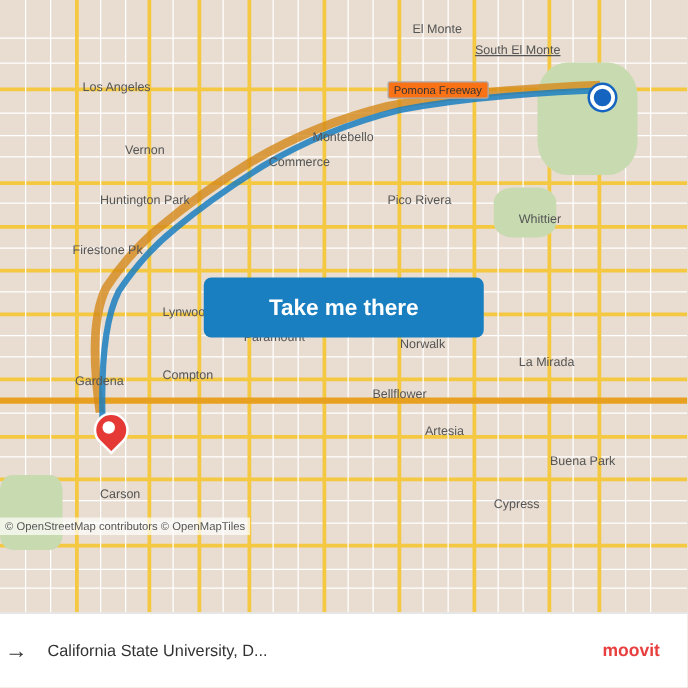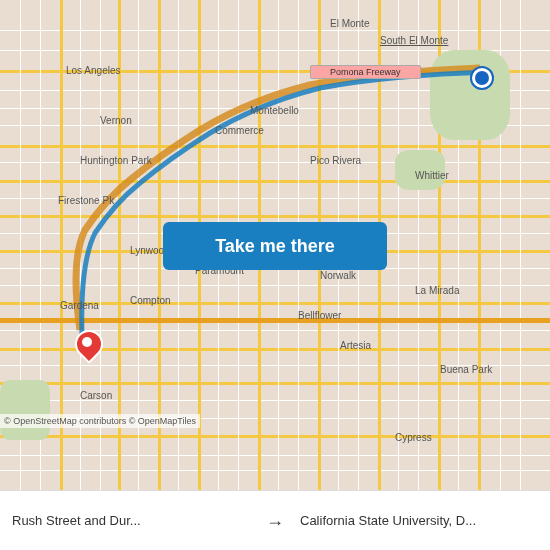--- a/index.html
+++ b/index.html
@@ -205,23 +205,23 @@
       z-index: 6;
       pointer-events: none;
       white-space: nowrap;
     }
 
     
     .freeway-label {
       position: absolute;
       font-size: 9px;
       color: #333;
-      background: #fca5a5;
+      background: #f97316;
       border: 1px solid #aaa;
-      padding: 1px 19px;
+      padding: 1px 4px;
       border-radius: 2px;
       z-index: 8;
       pointer-events: none;
     }
   </style>
 </head>
 <body>
 
 <div class="map-container">
   <div class="map-bg">
@@ -317,22 +317,24 @@
     <div class="city-label" style="left: 415px; top: 170px;">Whittier</div>
     <div class="city-label" style="left: 130px; top: 245px;">Lynwood</div>
     <div class="city-label" style="left: 195px; top: 265px;">Paramount</div>
     <div class="city-label" style="left: 60px; top: 300px;">Gardena</div>
     <div class="city-label" style="left: 130px; top: 295px;">Compton</div>
     <div class="city-label" style="left: 320px; top: 270px;">Norwalk</div>
     <div class="city-label" style="left: 415px; top: 285px;">La Mirada</div>
     <div class="city-label" style="left: 270px; top: 310px; margin-left: 28px;">Bellflower</div>
     <div class="city-label" style="left: 340px; top: 340px;">Artesia</div>
     <div class="city-label" style="left: 440px; top: 340px; margin-top: 24px;">Buena Park</div>
-    <div class="city-label" style="left: 395px; top: 432px;">Cypress</div>
+    <div class="city-label" style="left: 395px; top: 398px;">Cypress</div>
     <div class="city-label" style="left: 80px; top: 390px;">Carson</div>
     <div class="city-label" style="left: 58px; top: 195px;">Firestone Pk</div>
   </div>
 
 <div class="bottom-bar">
-  <div class="route-from">Rush Street and Dur...</div>
   <div class="route-arrow">→</div>
   <div class="route-to">California State University, D...</div>
+  <div class="moovit-logo">
+    <span class="moovit-text">moovit</span>
+  </div>
 </div>
 
 </body></html>

